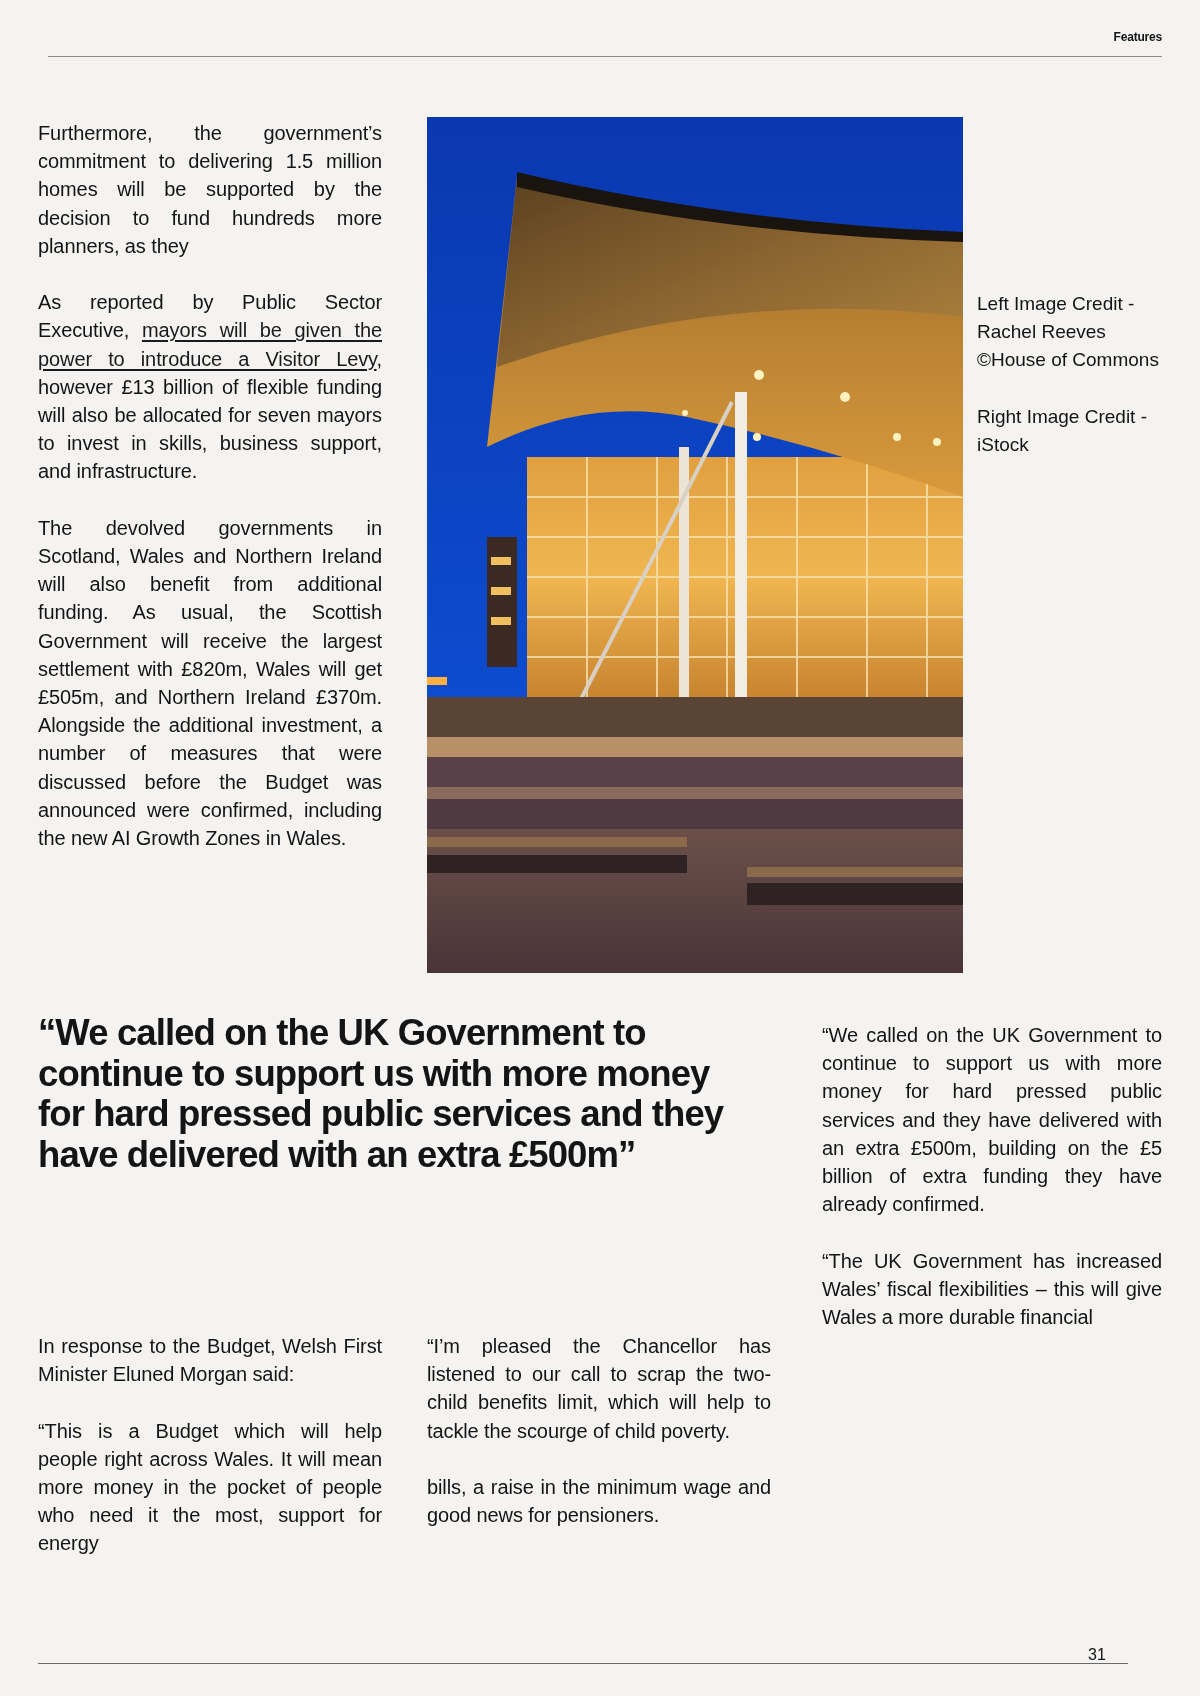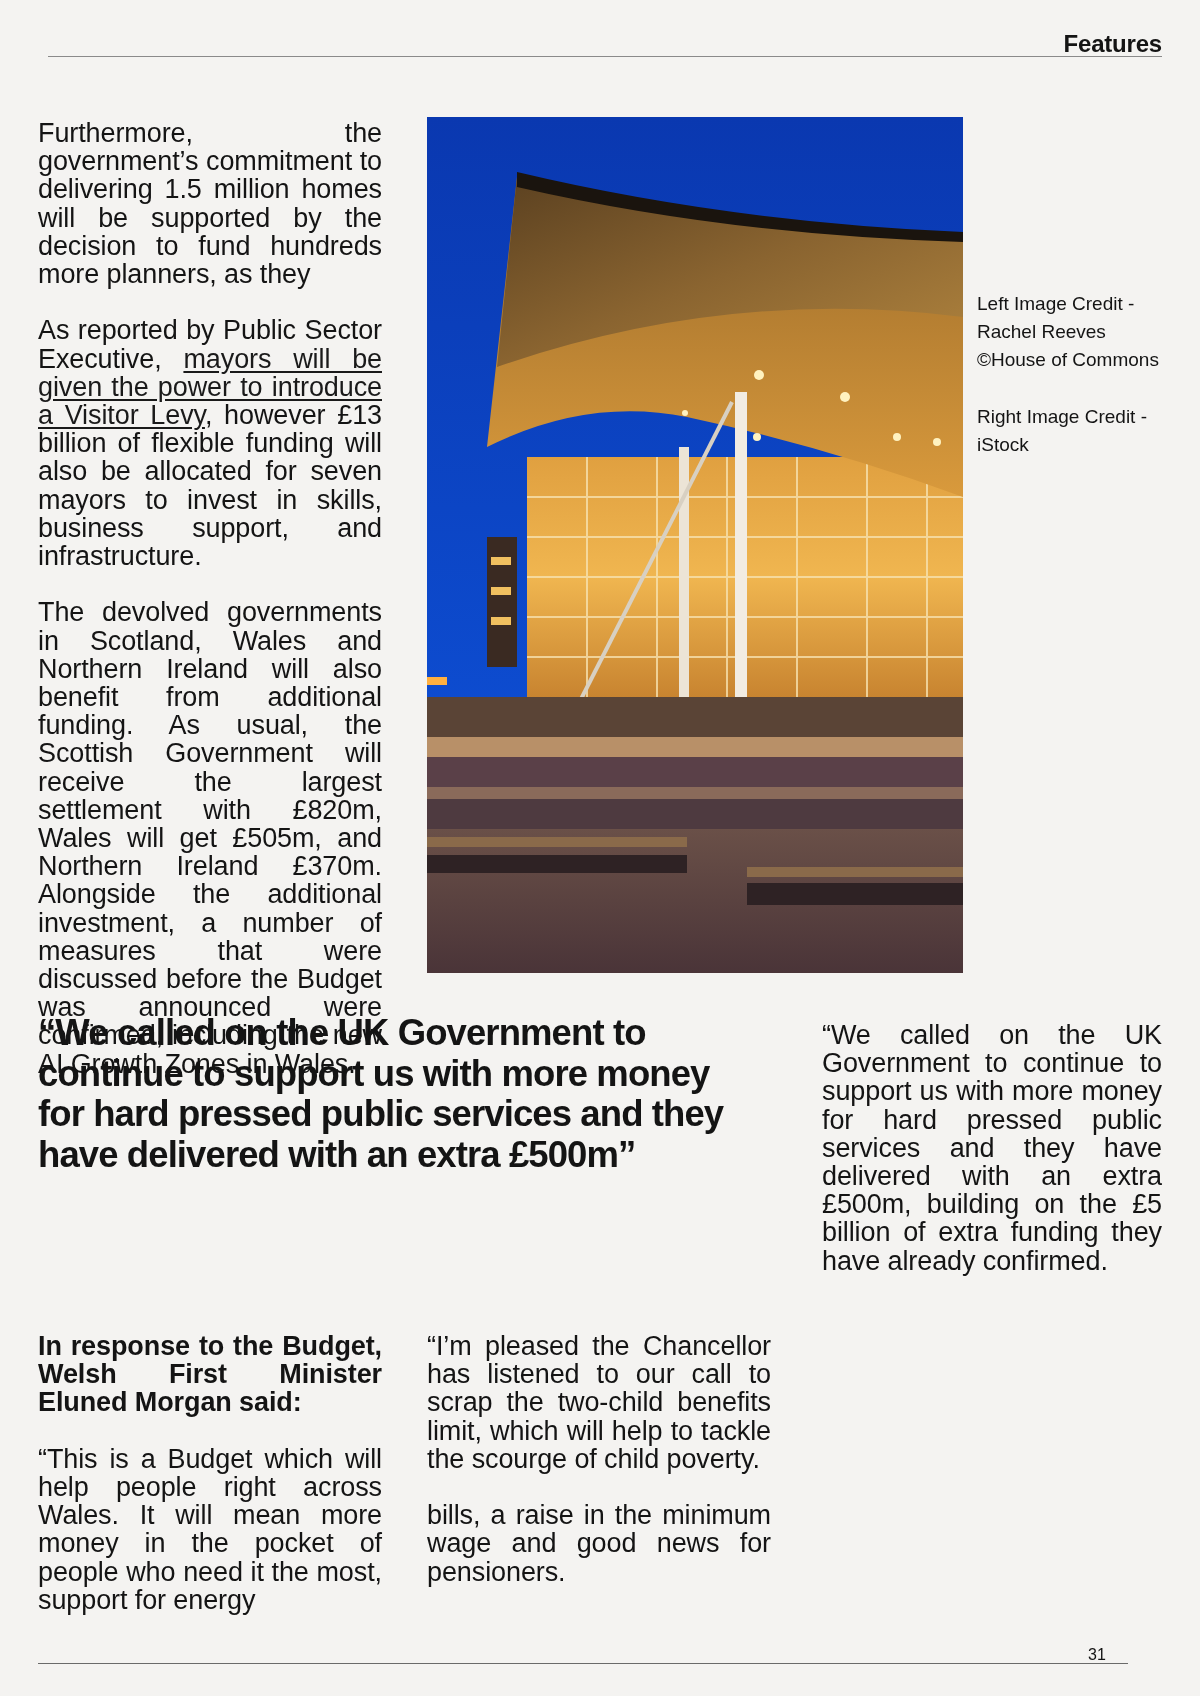--- a/index.html
+++ b/index.html
@@ -8,24 +8,24 @@
       background: #f4f3f1; color: #141414;
       font-family: "Liberation Sans", "DejaVu Sans", sans-serif;
     }
     .abs { position: absolute; }
     .running-head {
       left: 48px; top: 28px; width: 1114px; height: 28px;
       border-bottom: 1.5px solid #8a8a8a;
     }
     .running-head .label {
       position: absolute; right: 0; top: 2px;
-      font-size: 24px; font-weight: bold; letter-spacing: -0.2px;
+      font-size: 12px; font-weight: bold; letter-spacing: -0.2px;
     }
     .para {
-      font-size: 27px; line-height: 28.2px; text-align: justify;
+      font-size: 20px; line-height: 28.2px; text-align: justify;
       margin: 0 0 28.2px 0; letter-spacing: -0.1px;
     }
     .para .link { text-decoration: underline; text-underline-offset: 3px; color: #1a1a1a; }
     .col-left-top { left: 38px; top: 119px; width: 344px; }
     .photo {
       left: 427px; top: 117px; width: 536px; height: 856px; overflow: hidden;
       background: #0a3fb8;
     }
     .photo svg { display: block; width: 100%; height: 100%; }
     .credits {
@@ -33,21 +33,21 @@
       font-size: 19px; line-height: 28.2px;
     }
     .credits p { margin: 0 0 28.2px 0; }
     .pullquote {
       left: 38px; top: 1013px; width: 720px;
       font-size: 36.5px; line-height: 40.5px; font-weight: bold; letter-spacing: -0.9px;
     }
     .col-bottom-1 { left: 38px; top: 1332px; width: 344px; }
     .col-bottom-2 { left: 427px; top: 1332px; width: 344px; }
     .col-right { left: 822px; top: 1021px; width: 340px; }
-    .para.bold { font-weight: bold; }
+    .para.bold { font-weight: normal; }
     .footer-rule {
       left: 38px; top: 1663px; width: 1090px; height: 0;
       border-top: 1.5px solid #6a6a6a;
     }
     .page-num {
       left: 1088px; top: 1646px; font-size: 16px; font-weight: normal;
     }
   </style>
 </head>
 <body>
@@ -156,16 +156,17 @@
   <p class="para">“This is a Budget which will help people right across Wales. It will mean more money in the pocket of people who need it the most, support for energy</p>
 </div>
 
 <div class="abs col-bottom-2">
   <p class="para">“I’m pleased the Chancellor has listened to our call to scrap the two-child benefits limit, which will help to tackle the scourge of child poverty.</p>
   <p class="para">bills, a raise in the minimum wage and good news for pensioners.</p>
 </div>
 
 <div class="abs col-right">
   <p class="para">“We called on the UK Government to continue to support us with more money for hard pressed public services and they have delivered with an extra £500m, building on the £5 billion of extra funding they have already confirmed.</p>
+  <p class="para">“The UK Government has increased Wales’ fiscal flexibilities – this will give Wales a more durable financial</p>
 </div>
 
 <div class="abs footer-rule"></div>
 <div class="abs page-num">31</div>
 
 </body></html>

